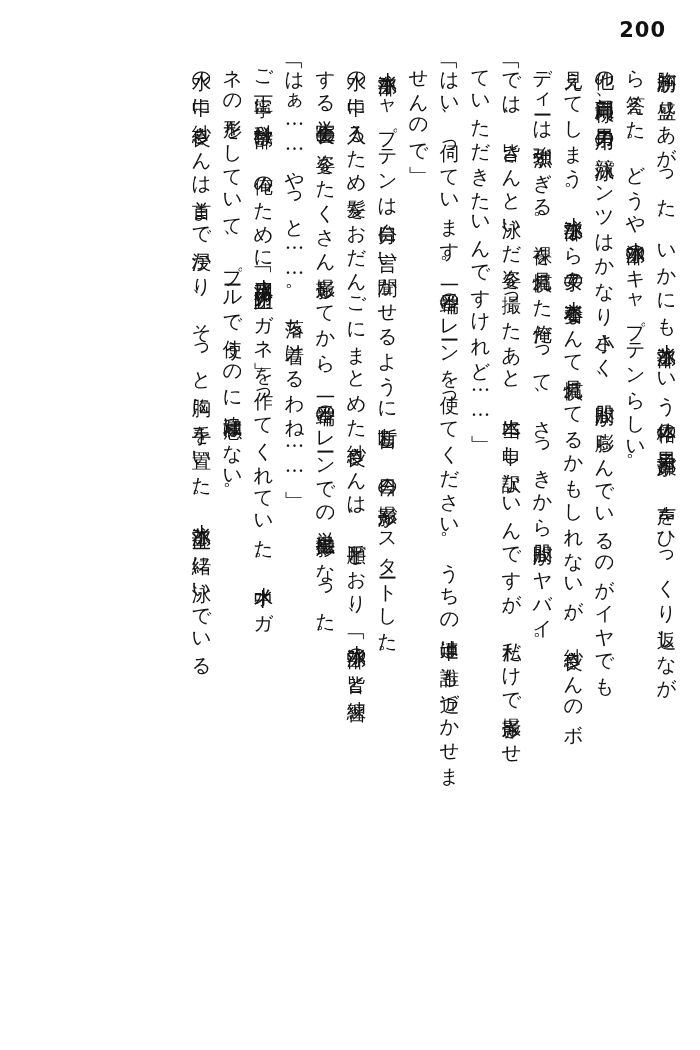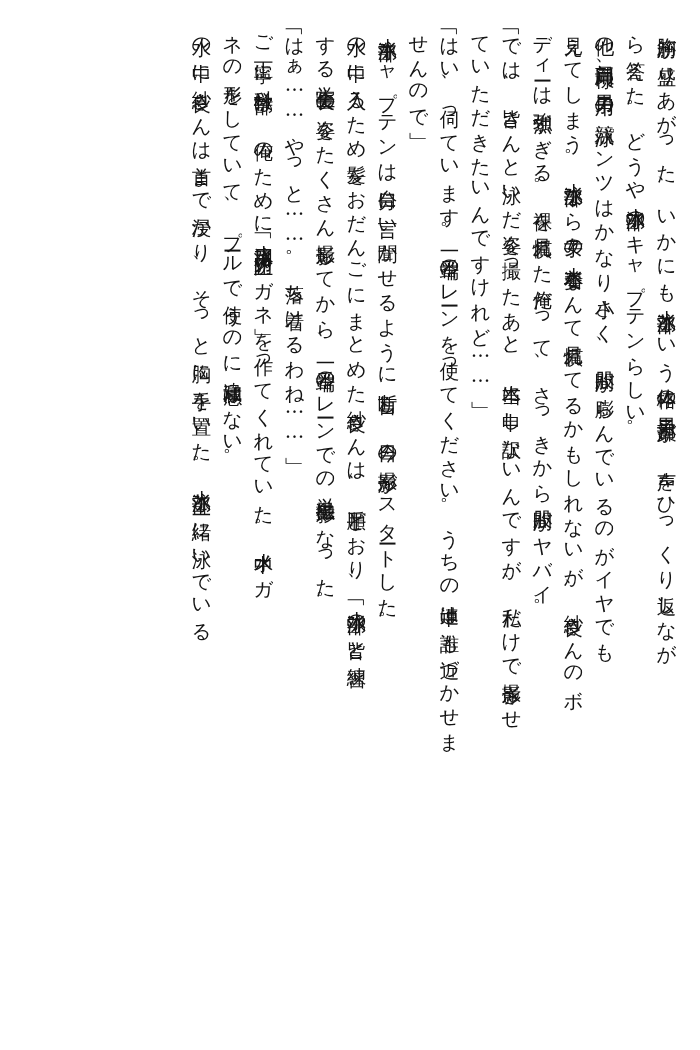--- a/index.html
+++ b/index.html
@@ -64,20 +64,23 @@
     font-weight: 400;
     color: #141414;
     overflow: hidden;
   }
 </style>
 </head>
 <body>
 
 <div class="page">
 
+  <div class="page-header">
+    <div class="folio">200</div>
+  </div>
 
   <div class="text-body">
     <div class="vline">胸筋が盛りあがった、いかにも水泳部という体格の男子部員が、声をひっくり返しなが</div>
     <div class="vline">ら答えた。どうや水泳部のキャプテンらしい。</div>
     <div class="vline">他の部員同様、男子用の競泳パンツはかなり小さく、股間が膨らんでいるのがイヤでも</div>
     <div class="vline">見えてしまう。水泳部なら女子の水着姿なんて見慣れてるかもしれないが、紗良さんのボ</div>
     <div class="vline">ディーは強烈すぎる。裸を見慣れた俺だって、さっきから股間がヤバイ。</div>
     <div class="vline">「では、皆さんと泳いだ姿を撮ったあと、本当に申し訳ないんですが、私だけで撮影させ</div>
     <div class="vline">ていただきたいんですけれど……」</div>
     <div class="vline">「はい、伺っています。一番端のレーンを使ってください。うちの連中は誰も近づかせま</div>

